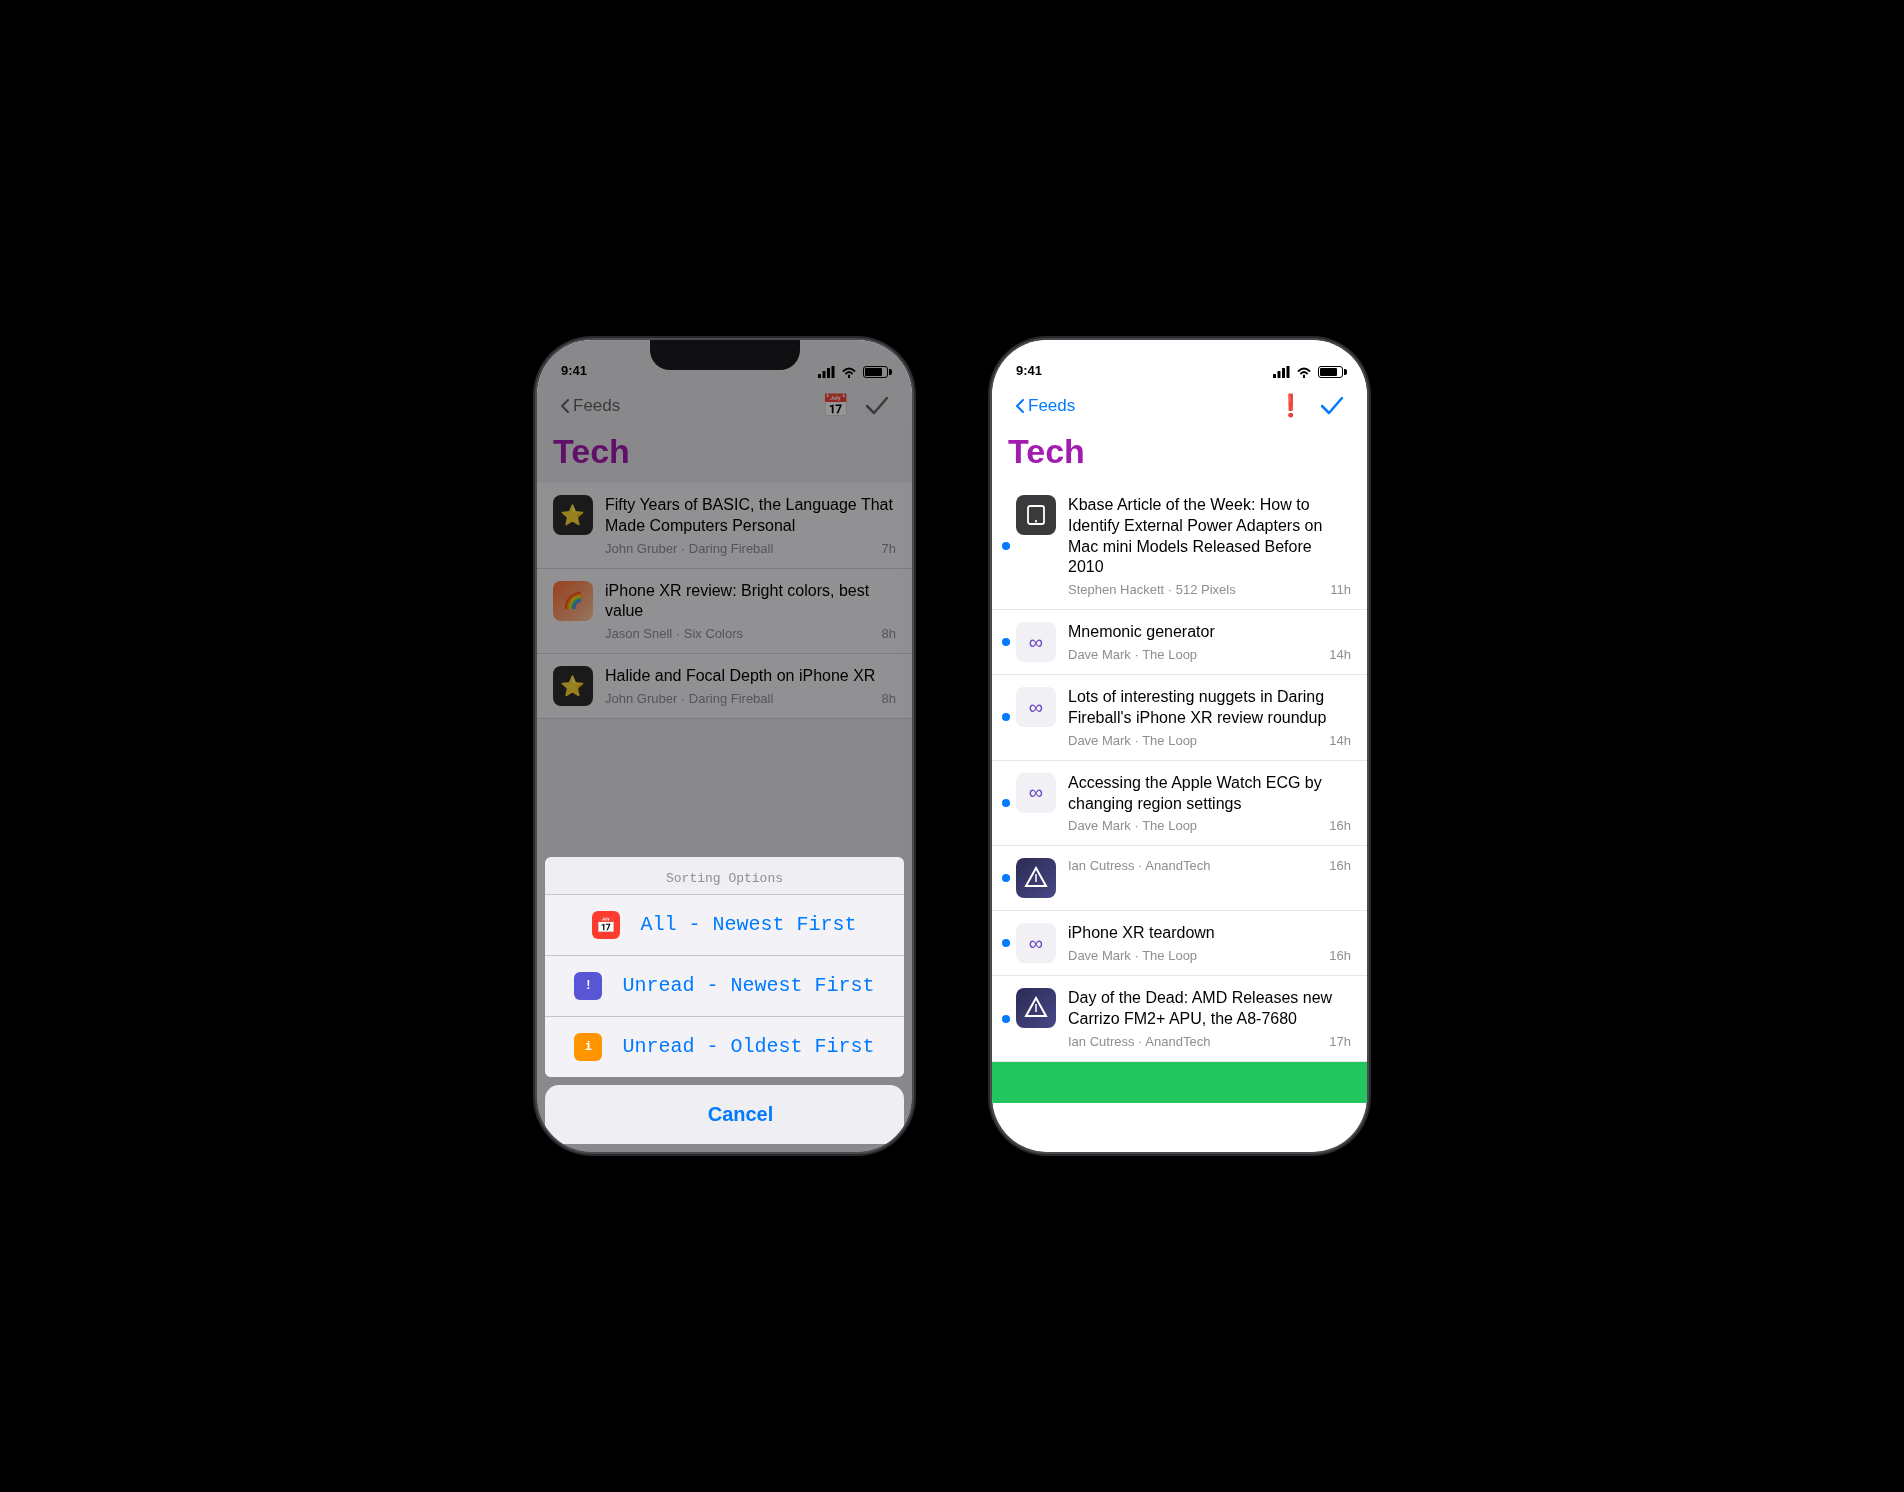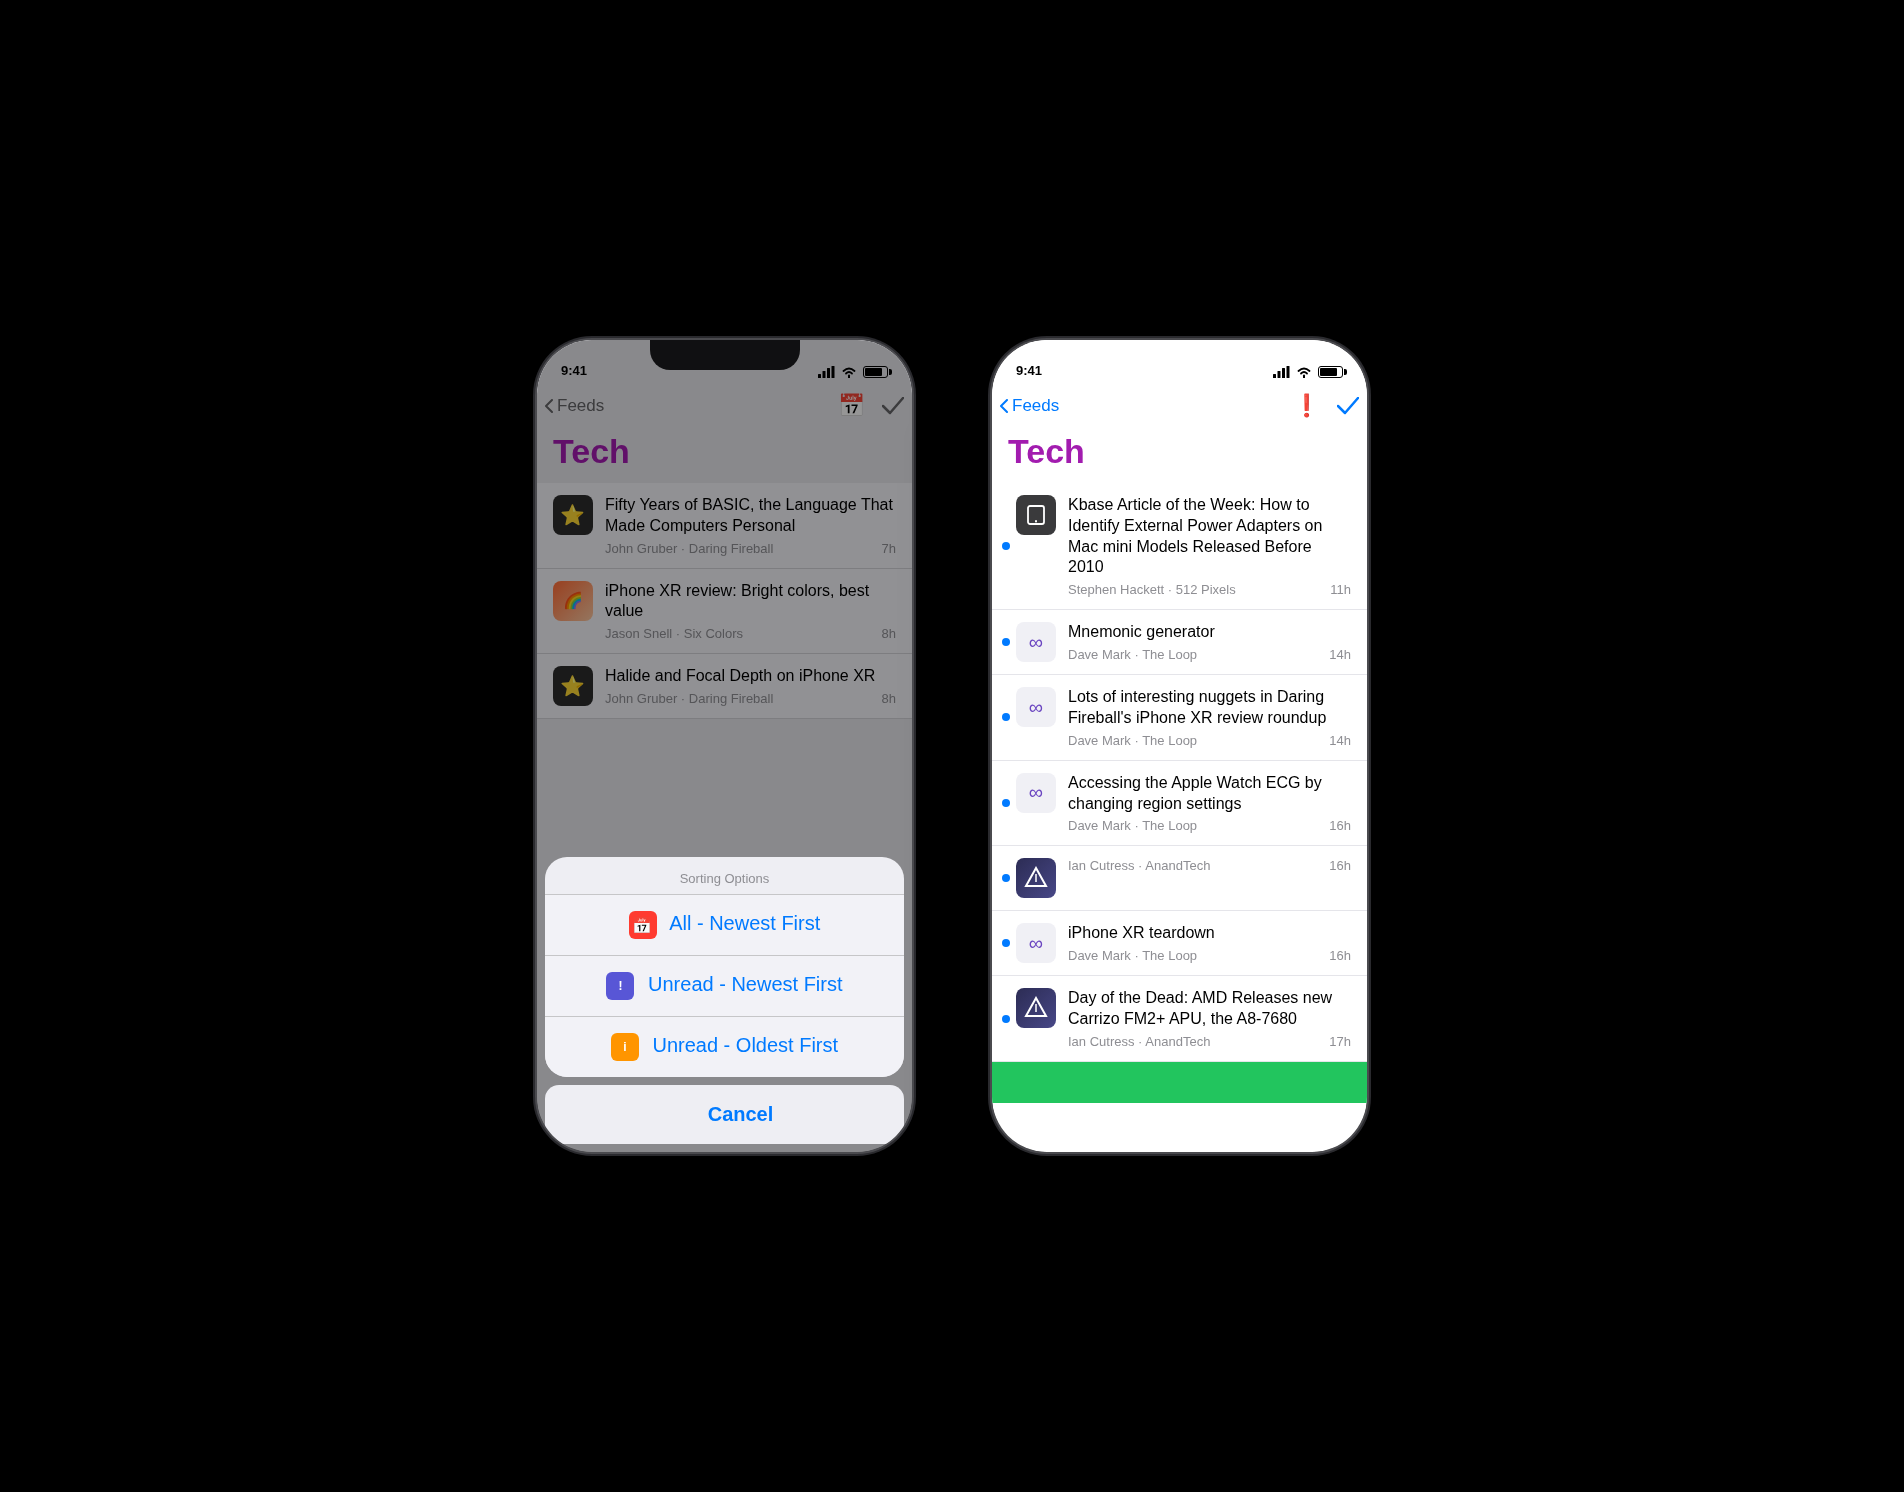--- a/index.html
+++ b/index.html
@@ -87,21 +87,21 @@
     }
     .phone-right .status-bar {
       color: #000;
     }
 
     
     .nav-bar {
       display: flex;
       align-items: center;
       justify-content: space-between;
-      padding: 8px 8px;
+      padding: 8px 24px;
       height: 44px;
     }
 
     .nav-back {
       display: flex;
       align-items: center;
       color: #007aff;
       font-size: 17px;
       gap: 4px;
     }
@@ -179,23 +179,24 @@
       border-radius: 53px;
       overflow: hidden;
     }
 
     .action-sheet {
       background: transparent;
     }
 
     .action-sheet-main {
       background: rgba(242,242,247,0.97);
-      border-radius: 22px;
+      border-radius: 6px;
       overflow: hidden;
       margin-bottom: 8px;
+      font-family: Liberation Mono, monospace;
     }
 
     .action-sheet-title {
       text-align: center;
       padding: 14px 16px 8px;
       font-size: 13px;
       color: #8e8e93;
       font-weight: 400;
       border-bottom: 0.5px solid #c6c6c8;
     }

